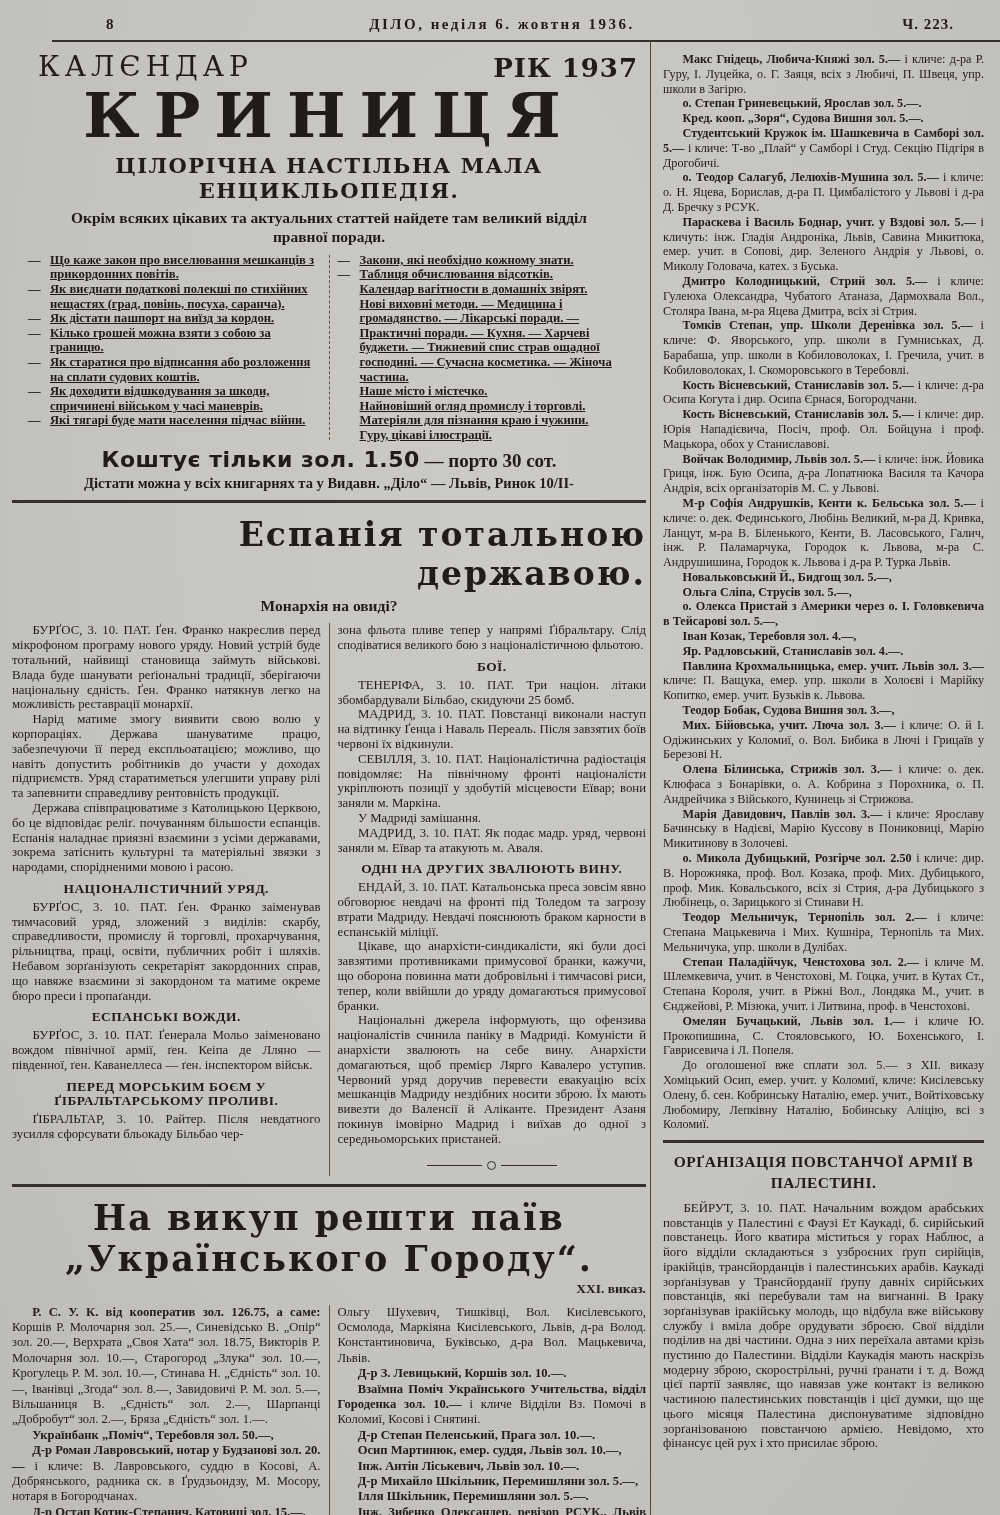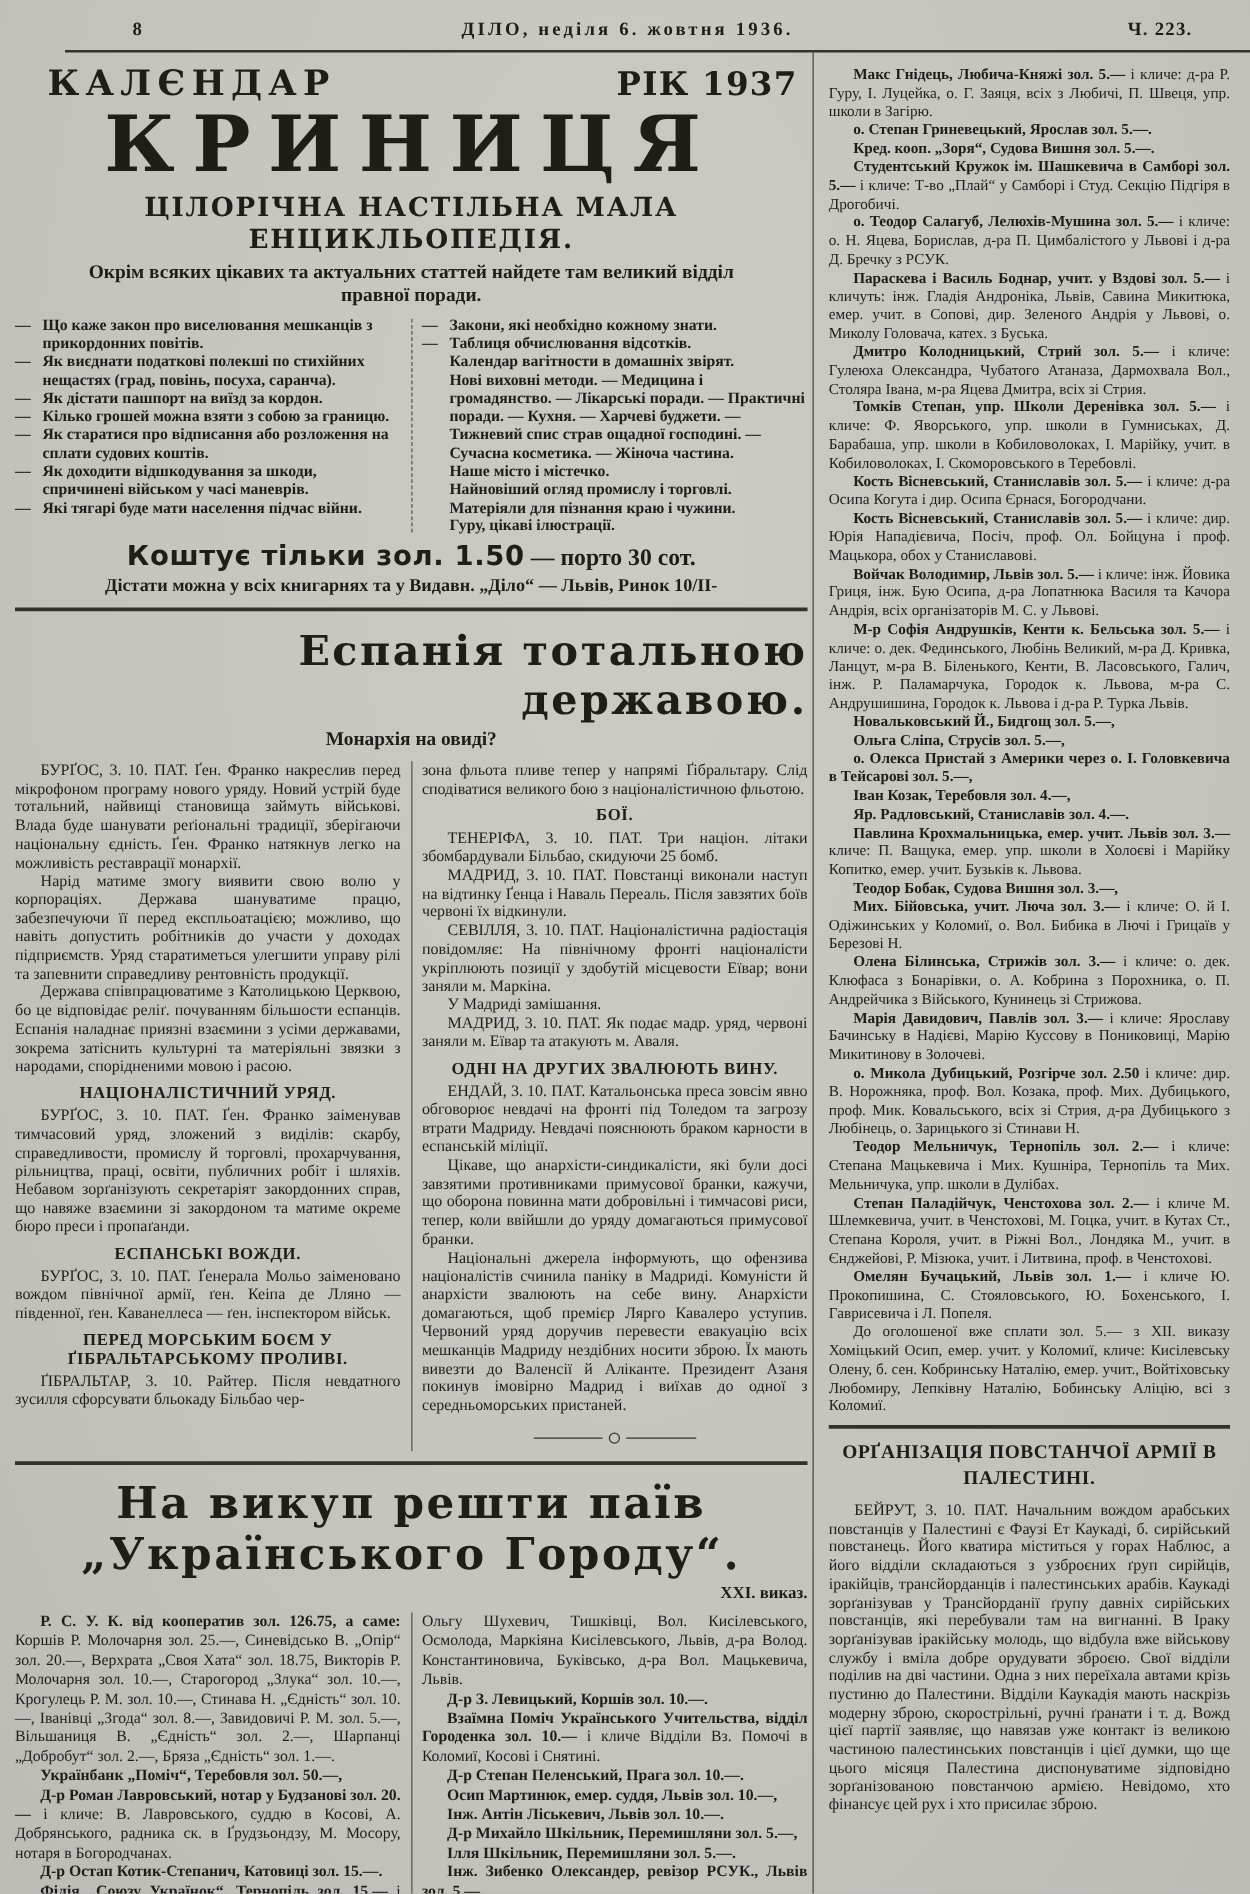--- a/index.html
+++ b/index.html
@@ -20,26 +20,26 @@
   .left-sec{width:650px;padding:0 4px 0 12px;box-sizing:border-box;}
   .main-vr{width:0;border-left:1.5px solid #4a473f;}
   .right-col{flex:1;padding:10px 16px 0 12px;font-size:12.2px;line-height:14.8px;text-align:justify;}
   
   .flow .blk{text-indent:1.6em;}
   .flow .blk .lead{font-weight:bold;}
   .flow .blk-pn{text-indent:0;}
   .flow .blk-h{text-indent:0;text-align:center;font-weight:bold;font-size:13.4px;letter-spacing:.5px;margin:7px 0 3px;}
   
   .ad-top{display:flex;justify-content:space-between;align-items:flex-end;padding:8px 8px 0 26px;}
-  .kicker{font-family:"DejaVu Serif",serif;font-weight:bold;font-size:28px;letter-spacing:5px;}
+  .kicker{font-family:"DejaVu Serif",serif;font-weight:normal;font-size:28px;letter-spacing:5px;}
   .year{font-family:"DejaVu Serif",serif;font-weight:bold;font-size:26px;letter-spacing:1px;}
   .ad-title{font-family:"DejaVu Serif",serif;text-align:center;font-weight:bold;font-size:62px;line-height:1;letter-spacing:14px;margin:2px 0 6px;}
   .ad-sub{text-align:center;font-weight:bold;font-size:21px;letter-spacing:1.5px;font-family:"DejaVu Serif",serif;}
   .ad-lead{text-align:center;font-weight:bold;font-size:15.5px;line-height:1.25;margin:5px 40px 6px;}
-  .ad-lists{display:flex;margin:3px 0 2px;}
+  .ad-lists{display:flex;margin:3px 16px 2px;text-decoration:underline;}
   .ad-list{flex:1;font-weight:bold;font-size:12.6px;line-height:14.6px;text-align:left;}
   .ad-list .blk{padding-left:22px;text-indent:0;}
   .ad-list .blk-m::before{content:"—";display:inline-block;width:22px;margin-left:-22px;}
   .ad-vr{border-left:1px dashed #57544c;margin:2px 8px;}
   .ad-price{text-align:center;margin-top:5px;font-weight:bold;font-size:19px;}
   .price-main{font-family:"DejaVu Sans","Liberation Sans",sans-serif;font-size:22px;letter-spacing:.5px;}
   .ad-where{text-align:center;font-weight:bold;font-size:14.5px;margin-top:3px;}
   
   .hrule{border-top:3px solid #34312c;margin:8px 0 0 0;}
   
@@ -192,21 +192,21 @@
 
     <div class="right-col">
       <div class="flow">
           <div class="blk blk-p"><b class="lead">Макс Гнідець, Любича-Княжі зол. 5.— </b><span class="txt">і кличе: д-ра Р. Гуру, І. Луцейка, о. Г. Заяця, всіх з Любичі, П. Швеця, упр. школи в Загірю.</span></div>
           <div class="blk blk-p"><b class="lead">о. Степан Гриневецький, Ярослав зол. 5.—. </b><span class="txt"></span></div>
           <div class="blk blk-p"><b class="lead">Кред. кооп. „Зоря“, Судова Вишня зол. 5.—. </b><span class="txt"></span></div>
           <div class="blk blk-p"><b class="lead">Студентський Кружок ім. Шашкевича в Самборі зол. 5.— </b><span class="txt">і кличе: Т-во „Плай“ у Самборі і Студ. Секцію Підгіря в Дрогобичі.</span></div>
           <div class="blk blk-p"><b class="lead">о. Теодор Салагуб, Лелюхів-Мушина зол. 5.— </b><span class="txt">і кличе: о. Н. Яцева, Борислав, д-ра П. Цимбалістого у Львові і д-ра Д. Бречку з РСУК.</span></div>
           <div class="blk blk-p"><b class="lead">Параскева і Василь Боднар, учит. у Вздові зол. 5.— </b><span class="txt">і кличуть: інж. Гладія Андроніка, Львів, Савина Микитюка, емер. учит. в Сопові, дир. Зеленого Андрія у Львові, о. Миколу Головача, катех. з Буська.</span></div>
           <div class="blk blk-p"><b class="lead">Дмитро Колодницький, Стрий зол. 5.— </b><span class="txt">і кличе: Гулеюха Олександра, Чубатого Атаназа, Дармохвала Вол., Столяра Івана, м-ра Яцева Дмитра, всіх зі Стрия.</span></div>
-          <div class="blk blk-p"><b class="lead">Томків Степан, упр. Школи Деренівка зол. 5.— </b><span class="txt">і кличе: Ф. Яворського, упр. школи в Гумниськах, Д. Барабаша, упр. школи в Кобиловолоках, І. Марійку, учит. в Кобиловолоках, І. Скоморовського в Теребовлі.</span></div>
+          <div class="blk blk-p"><b class="lead">Томків Степан, упр. Школи Деренівка зол. 5.— </b><span class="txt">і кличе: Ф. Яворського, упр. школи в Гумниськах, Д. Барабаша, упр. школи в Кобиловолоках, І. Гречила, учит. в Кобиловолоках, І. Скоморовського в Теребовлі.</span></div>
           <div class="blk blk-p"><b class="lead">Кость Вісневський, Станиславів зол. 5.— </b><span class="txt">і кличе: д-ра Осипа Когута і дир. Осипа Єрнася, Богородчани.</span></div>
           <div class="blk blk-p"><b class="lead">Кость Вісневський, Станиславів зол. 5.— </b><span class="txt">і кличе: дир. Юрія Нападієвича, Посіч, проф. Ол. Бойцуна і проф. Мацькора, обох у Станиславові.</span></div>
           <div class="blk blk-p"><b class="lead">Войчак Володимир, Львів зол. 5.— </b><span class="txt">і кличе: інж. Йовика Гриця, інж. Бую Осипа, д-ра Лопатнюка Василя та Качора Андрія, всіх організаторів М. С. у Львові.</span></div>
           <div class="blk blk-p"><b class="lead">М-р Софія Андрушків, Кенти к. Бельська зол. 5.— </b><span class="txt">і кличе: о. дек. Фединського, Любінь Великий, м-ра Д. Кривка, Ланцут, м-ра В. Біленького, Кенти, В. Ласовського, Галич, інж. Р. Паламарчука, Городок к. Львова, м-ра С. Андрушишина, Городок к. Львова і д-ра Р. Турка Львів.</span></div>
           <div class="blk blk-p"><b class="lead">Новальковський Й., Бидгощ зол. 5.—, </b><span class="txt"></span></div>
           <div class="blk blk-p"><b class="lead">Ольга Сліпа, Струсів зол. 5.—, </b><span class="txt"></span></div>
           <div class="blk blk-p"><b class="lead">о. Олекса Пристай з Америки через о. І. Головкевича в Тейсарові зол. 5.—, </b><span class="txt"></span></div>
           <div class="blk blk-p"><b class="lead">Іван Козак, Теребовля зол. 4.—, </b><span class="txt"></span></div>
           <div class="blk blk-p"><b class="lead">Яр. Радловський, Станиславів зол. 4.—. </b><span class="txt"></span></div>
           <div class="blk blk-p"><b class="lead">Павлина Крохмальницька, емер. учит. Львів зол. 3.— </b><span class="txt">кличе: П. Ващука, емер. упр. школи в Холоєві і Марійку Копитко, емер. учит. Бузьків к. Львова.</span></div>

